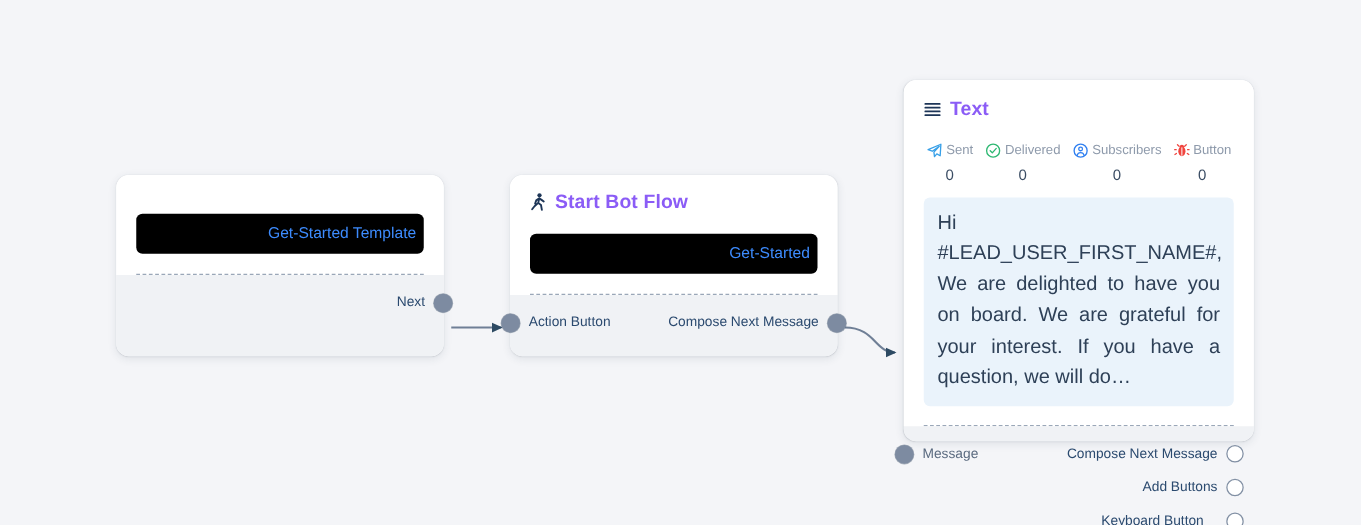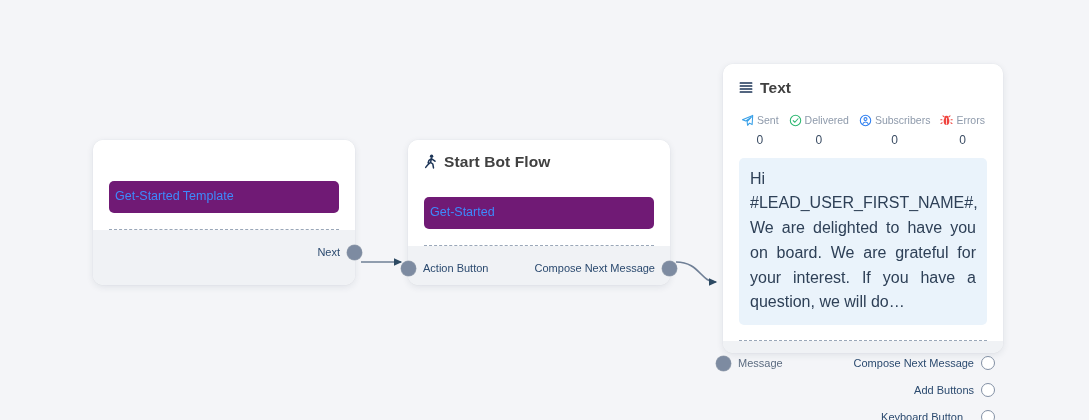--- a/index.html
+++ b/index.html
@@ -50,29 +50,29 @@
     display: flex;
     align-items: center;
     gap: 7px;
     color: #1d3557;
     font-size: 15.5px;
     font-weight: bold;
     letter-spacing: 0.1px;
     line-height: 1;
   }
   .node-title .ttl {
-    color: #404040;
+    color: #8b5cf6;
   }
   .pill {
-    margin-top: 27px;
-    background: #701a75;
+    margin-top: 17px;
+    background: #000000;
     border-radius: 5px;
     color: #3d8bfd;
     font-size: 12.5px;
-    text-align: left;
+    text-align: right;
     padding: 9px 6px;
     line-height: 1.1;
   }
   .divider {
     margin-top: 16px;
     border-top: 1px dashed #9aa7b8;
     height: 0;
   }
   .node-footer {
     background: #f0f2f5;
@@ -274,21 +274,21 @@
               <svg width="13" height="13" viewBox="0 0 14 14" aria-hidden="true">
                 <g stroke="#f0443e" stroke-width="1.1" stroke-linecap="round" fill="none">
                   <path d="M4.6 3.2 3.2 1.9M9.4 3.2l1.4-1.3"></path>
                   <path d="M2.1 6.2H.8M11.9 6.2h1.3M2.3 9.4 1 10.3M11.7 9.4l1.3.9"></path>
                 </g>
                 <ellipse cx="7" cy="7.6" rx="3.1" ry="4.2" fill="#f0443e"></ellipse>
                 <ellipse cx="7" cy="3.6" rx="1.9" ry="1.6" fill="#f0443e"></ellipse>
                 <path d="M7 4.2v7.2" stroke="#ffffff" stroke-width="0.85"></path>
               </svg>
             </span>
-            <span class="stat-name">Errors</span>
+            <span class="stat-name">Button</span>
           </div>
           <div class="stat-val">0</div>
         </div>
       </div>
 
       <div class="msg-bubble">Hi #LEAD_USER_FIRST_NAME#, We are delighted to have you on board. We are grateful for your interest. If you have a question, we will do…</div>
       <div class="divider" style="margin-top:15px;"></div>
     </div>
 
     <div class="node-footer">

